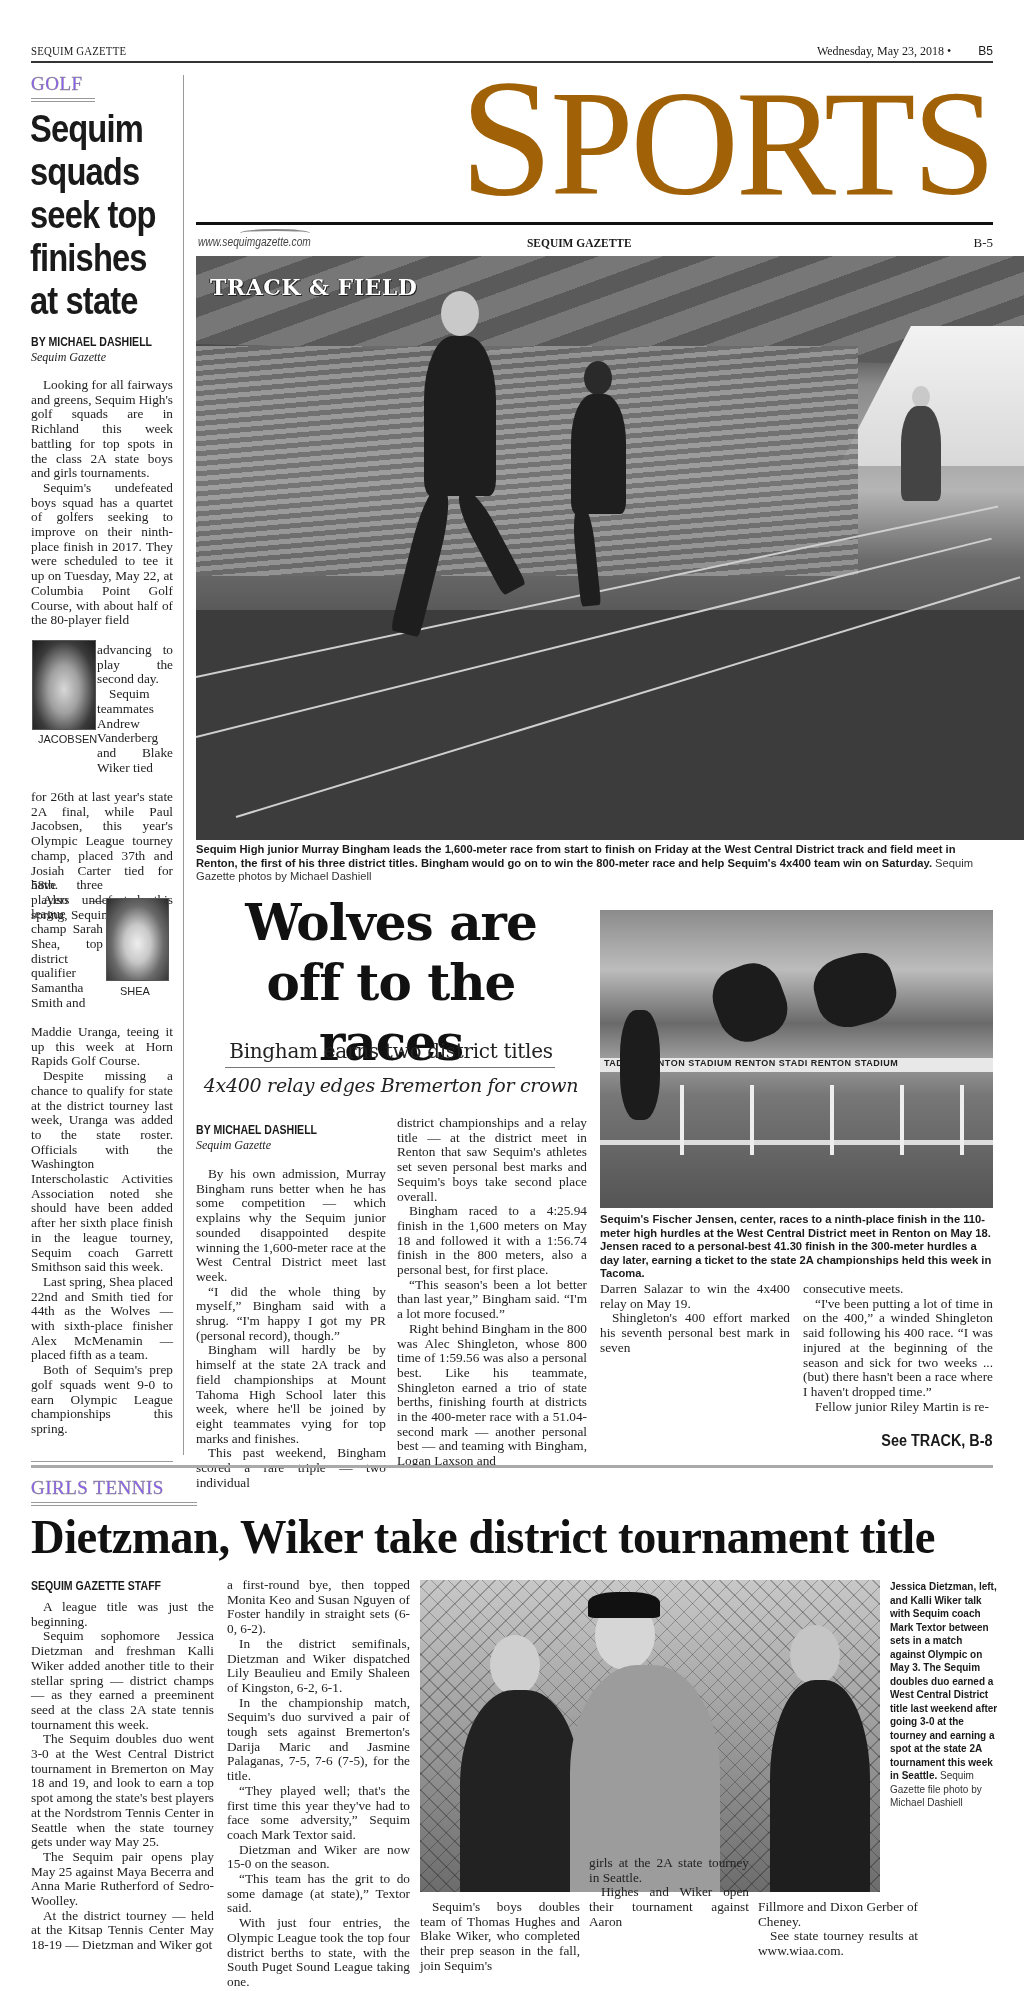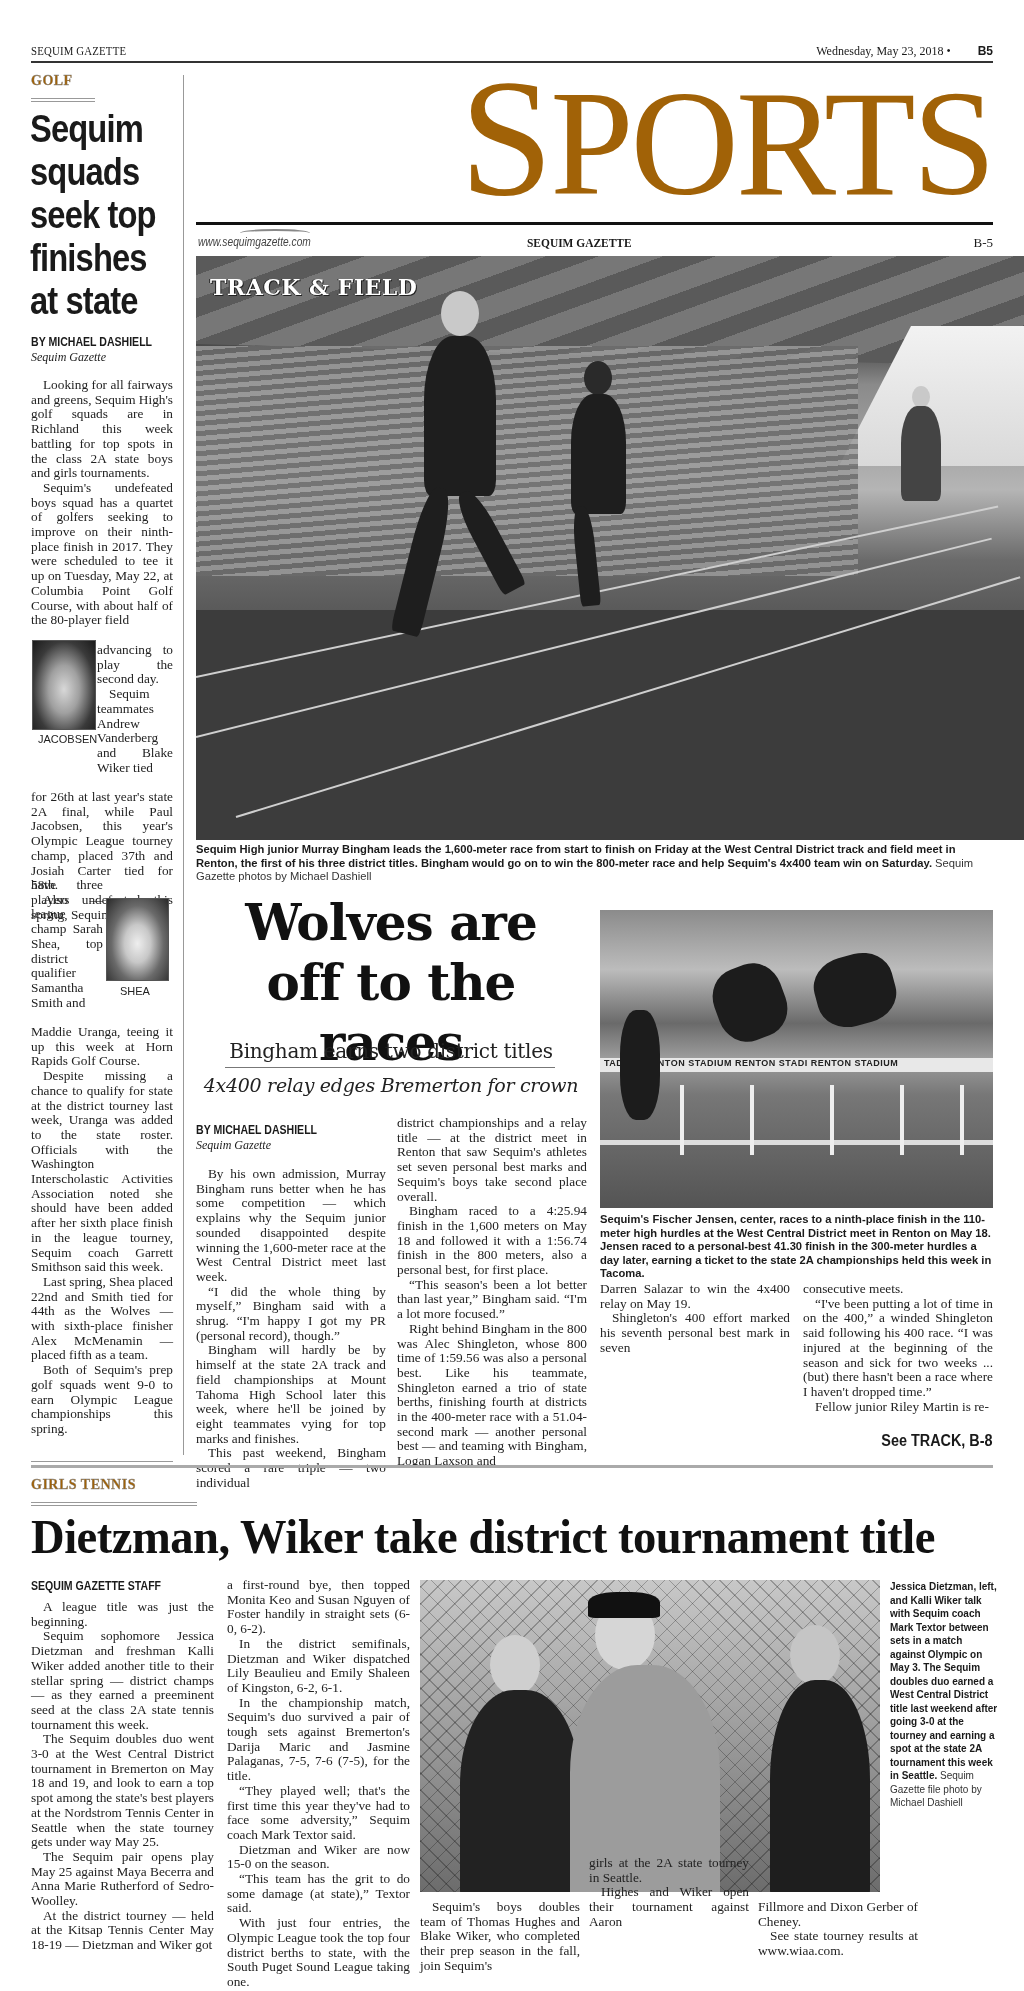--- a/index.html
+++ b/index.html
@@ -4,26 +4,26 @@
 <style>
   * { box-sizing: border-box; margin: 0; padding: 0; }
   html, body { width: 1024px; height: 1991px; background: #ffffff; overflow: hidden; }
   body { position: relative; font-family: "DejaVu Serif", serif; color: #1a1a1a; }
 
   .abs { position: absolute; }
 
   
   .folio-left { left: 31px; top: 44px; font-family: "Liberation Serif", serif; font-size: 12px; letter-spacing: 0.2px; transform: scaleX(0.9); transform-origin: left; }
   .folio-right { right: 31px; top: 44px; font-family: "Liberation Serif", serif; font-size: 12px; }
-  .folio-right b { font-family: "Liberation Sans", sans-serif; font-weight: bold; padding-left: 24px; }
+  .folio-right b { font-family: "Liberation Sans", sans-serif; font-weight: normal; padding-left: 24px; }
   .rule-top { left: 31px; top: 61px; width: 962px; height: 2px; background: #333; }
 
   
   .col-divider { left: 183px; top: 75px; width: 1px; height: 1380px; background: #999; }
-  .kicker { font-family: "Liberation Serif", serif; font-weight: bold; color: #a16207; font-size: 14px; letter-spacing: 0.5px; -webkit-text-stroke: 0.4px #8a8a8a; }
+  .kicker { font-family: "Liberation Serif", serif; font-weight: normal; color: #8b5cf6; font-size: 19px; letter-spacing: 0.5px; -webkit-text-stroke: 0.4px #8a8a8a; }
   .kicker-rule { height: 4px; border-top: 1px solid #999; border-bottom: 1px solid #999; }
   .golf-kicker { left: 31px; top: 73px; }
   .golf-kicker-rule { left: 31px; top: 98px; width: 64px; }
 
   .golf-head { left: 30px; top: 108px; width: 150px; font-family: "Liberation Sans", sans-serif; font-weight: bold; font-size: 38px; line-height: 43px; letter-spacing: -1px; transform: scaleX(0.86); transform-origin: left; width: 175px; }
 
   .byline { font-family: "Liberation Sans", sans-serif; font-weight: bold; font-size: 12px; transform: scaleX(0.88); transform-origin: left; white-space: nowrap; }
   .affil { font-family: "Liberation Serif", serif; font-style: italic; font-size: 12px; }
   .golf-byline { left: 31px; top: 335px; }
   .golf-affil { left: 31px; top: 350px; }

